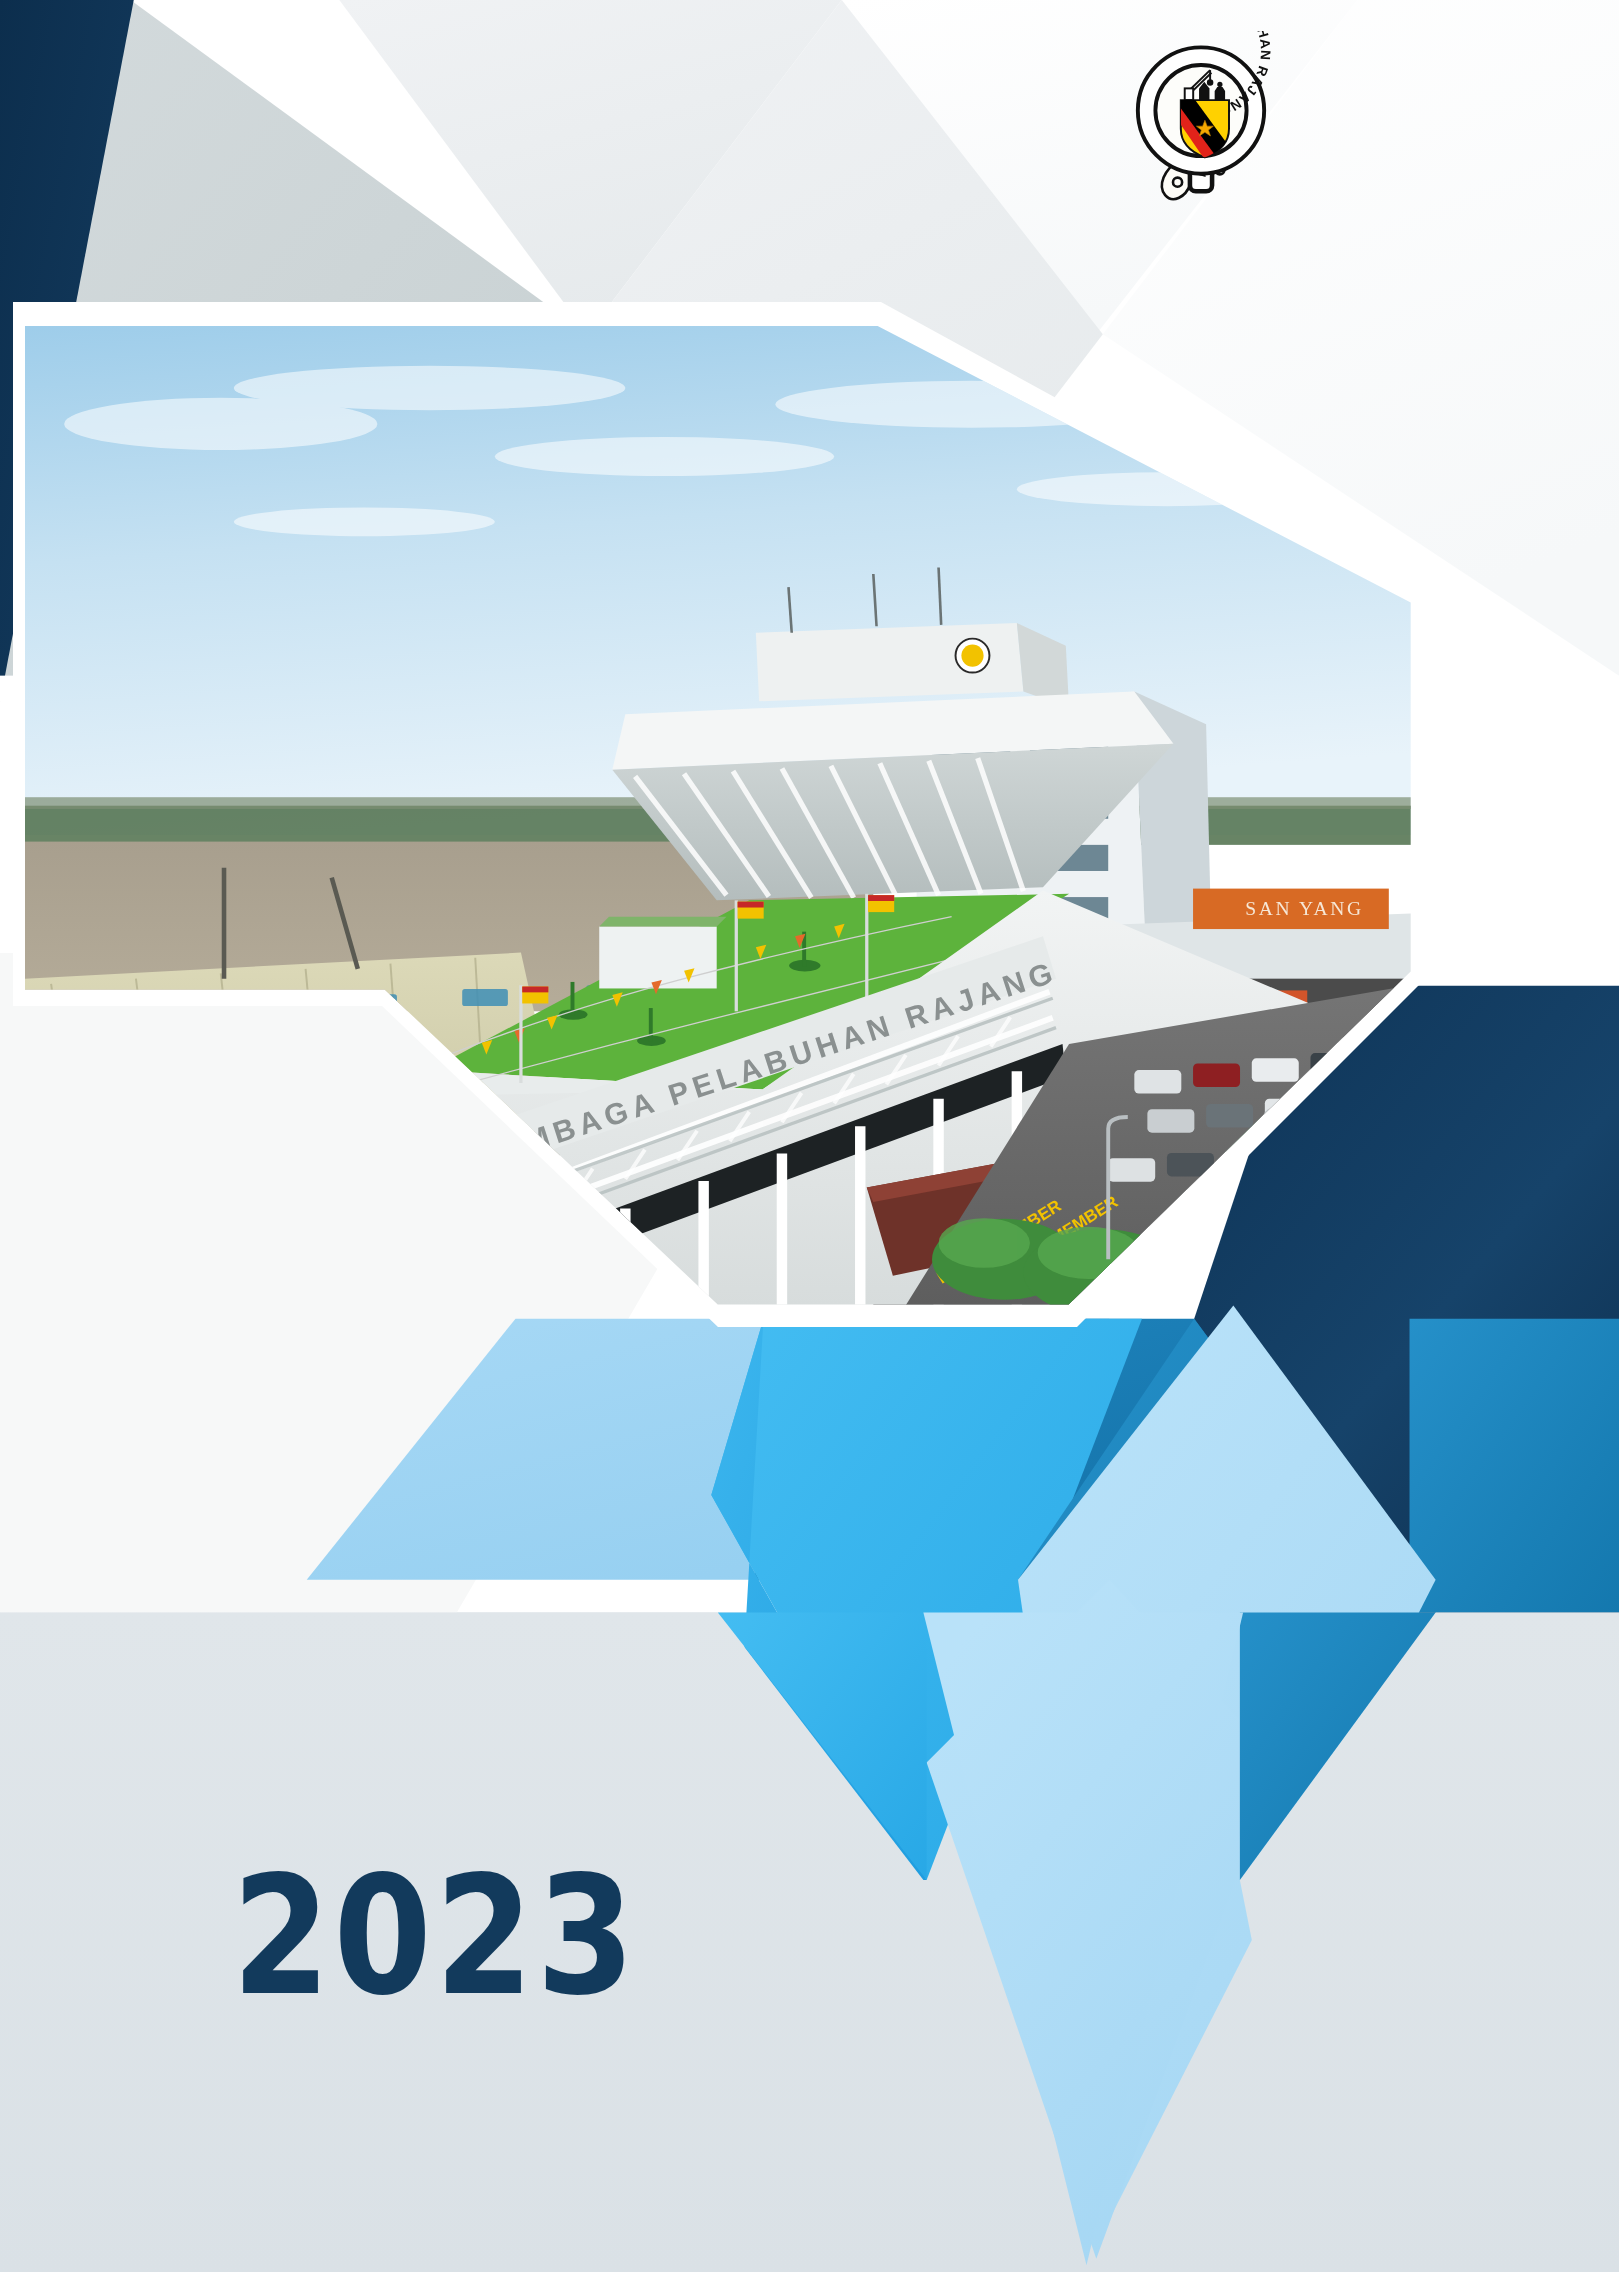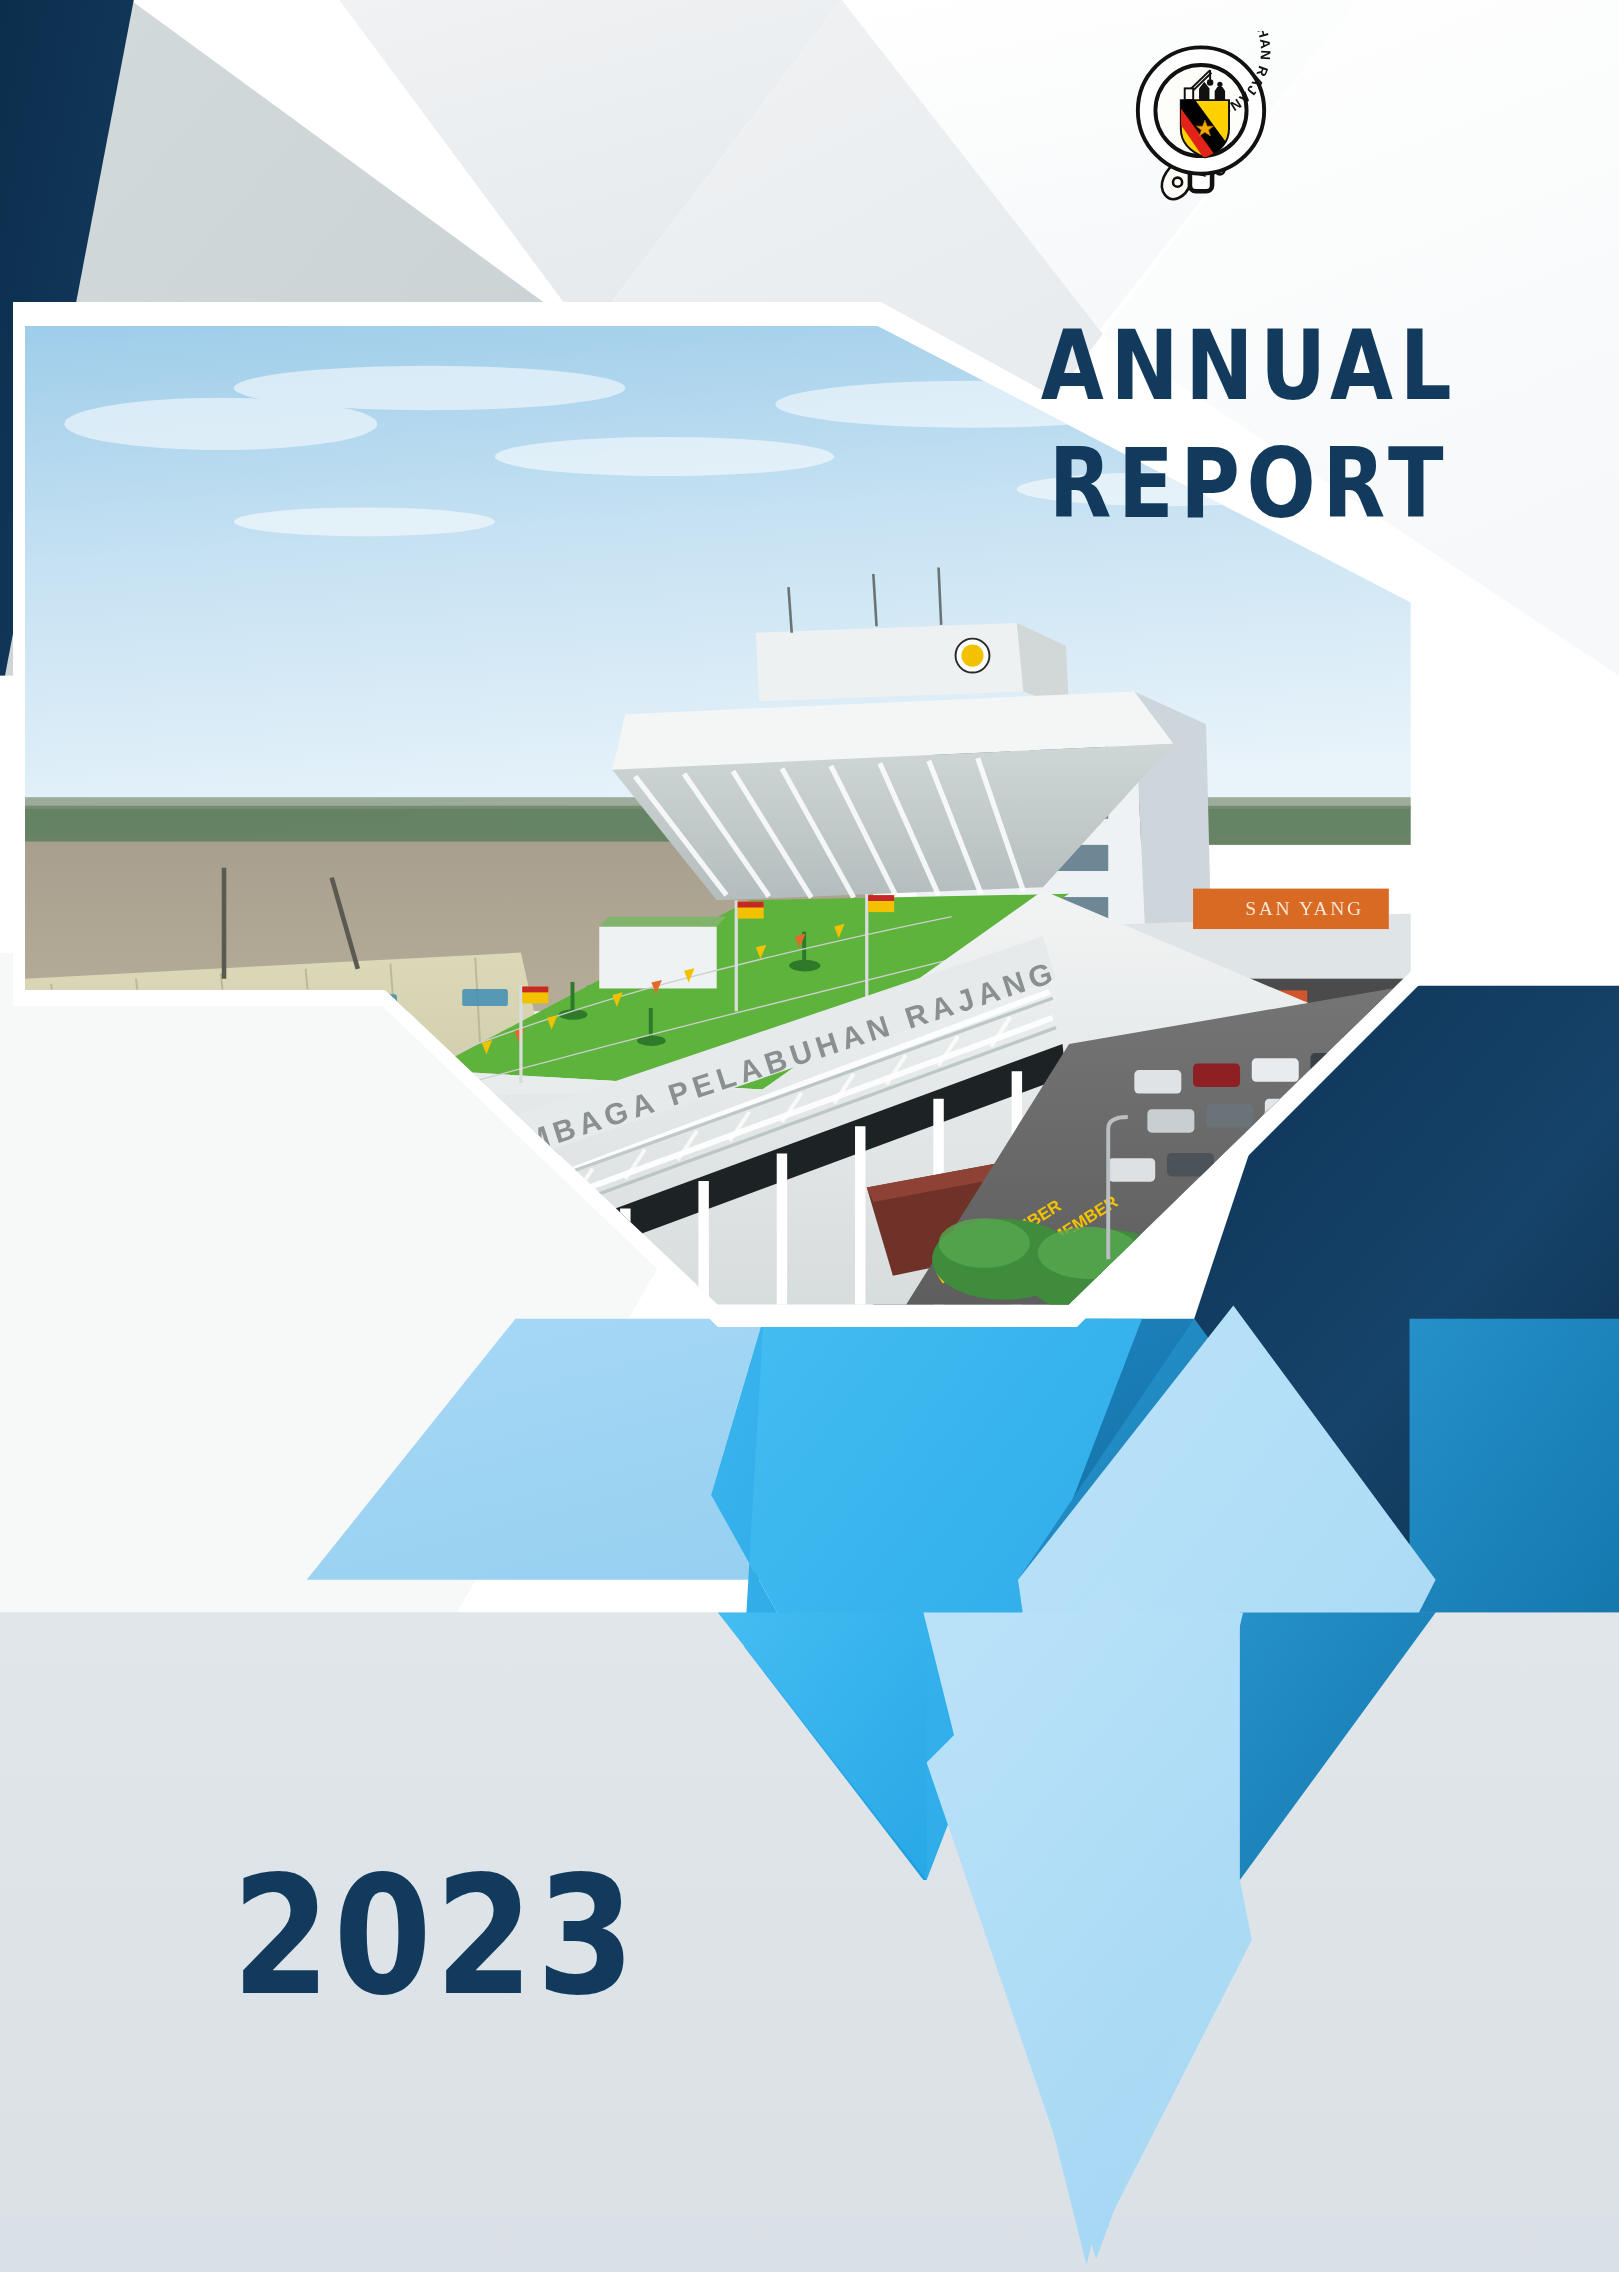--- a/index.html
+++ b/index.html
@@ -467,21 +467,17 @@
           <polygon points="90,112 104,100 176,196 152,208" fill="#000000"></polygon>
           <polygon points="86,126 96,116 162,206 146,214" fill="#E2231A"></polygon>
         </g>
         <g transform="translate(135,150)">
           <polygon points="0,-13 3.5,-4 13,-4 5.5,2 8.5,11 0,5.5 -8.5,11 -5.5,2 -13,-4 -3.5,-4" fill="#F5A800" stroke="#b87900" stroke-width="1"></polygon>
         </g>
       </g>
     </svg>
   </div>
 
-  <div class="title-block">
-    <div class="title-line">ANNUAL</div>
-    <div class="title-line">REPORT</div>
-  </div>
 
   <div class="year">2023</div>
 
 </div>
 
 
 </body></html>

